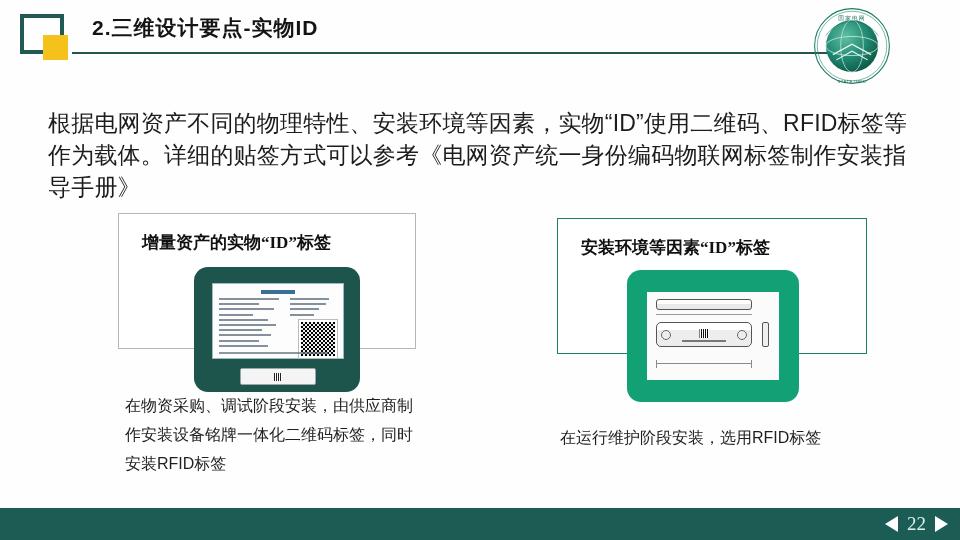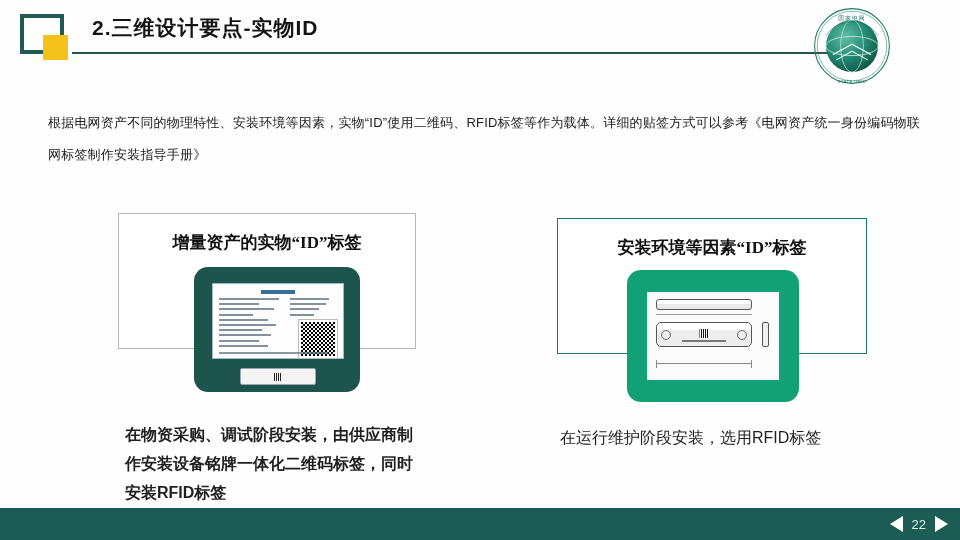--- a/index.html
+++ b/index.html
@@ -38,40 +38,41 @@
   .title-rule {
     position: absolute; left: 72px; top: 52px;
     width: 786px; height: 2px;
     background: #24564e;
   }
   .logo { position: absolute; left: 806px; top: 6px; width: 92px; height: 80px; }
 
   
   .body-text {
     position: absolute; left: 48px; top: 107px; width: 880px;
-    font-size: 13px; line-height: 32px; color: #1c1c1c;
+    font-size: 23px; line-height: 32px; color: #1c1c1c;
     font-family: "Liberation Sans", "DejaVu Sans", sans-serif;
     letter-spacing: 0.2px;
   }
 
   
   .card { position: absolute; }
   .card-frame {
     position: absolute; left: 0; top: 0;
     width: 100%; height: 136px;
     background: #ffffff;
   }
   .card-left .card-frame { border: 1.4px solid #b7b7b7; }
   .card-right .card-frame { border: 1.6px solid #1b7f68; }
   .card-title {
     position: absolute; left: 0; top: 18px; width: 100%;
-    text-align: center;
+    text-align: left;
     font-size: 17px; font-weight: bold; color: #111;
     font-family: "Liberation Serif", "DejaVu Serif", serif;
     white-space: nowrap;
+    padding-left: 24px;
   }
   .card-left  { left: 118px; top: 213px; width: 298px; }
   .card-right { left: 557px; top: 218px; width: 310px; }
 
   
   .pic {
     position: absolute;
     border-radius: 14px;
     display: flex; align-items: center; justify-content: center;
   }
@@ -178,21 +179,21 @@
     position: absolute; left: 9px; top: 22px; width: 96px;
     border-top: 1px solid #9a9a9a;
   }
 
   
   .caption {
     position: absolute;
     font-size: 16px; line-height: 29px; color: #1f1f1f;
     font-family: "Liberation Sans", "DejaVu Sans", sans-serif;
   }
-  .caption-left  { left: 125px; top: 420px; width: 300px; font-weight: bold; }
+  .caption-left  { left: 125px; top: 391px; width: 300px; }
   .caption-right { left: 560px; top: 423px; width: 300px; }
 
   
   .footer {
     position: absolute; left: 0; top: 508px;
     width: 960px; height: 32px;
     background: #1b5d55;
   }
   .pager {
     position: absolute; right: 12px; top: 50%;
@@ -202,22 +203,22 @@
   .arrow { width: 0; height: 0; }
   .arrow-l {
     border-top: 8px solid transparent; border-bottom: 8px solid transparent;
     border-right: 13px solid #ffffff;
   }
   .arrow-r {
     border-top: 8px solid transparent; border-bottom: 8px solid transparent;
     border-left: 13px solid #ffffff;
   }
   .page-num {
-    color: #dff0ec; font-size: 13px;
-    font-family: Liberation Sans, sans-serif;
+    color: #dff0ec; font-size: 19px;
+    font-family: Liberation Serif, serif;
   }
 </style>
 </head>
 <body>
 
 <div class="slide">
 
   <div class="header">
     <div class="deco-square"></div>
     <div class="deco-dot"></div>

